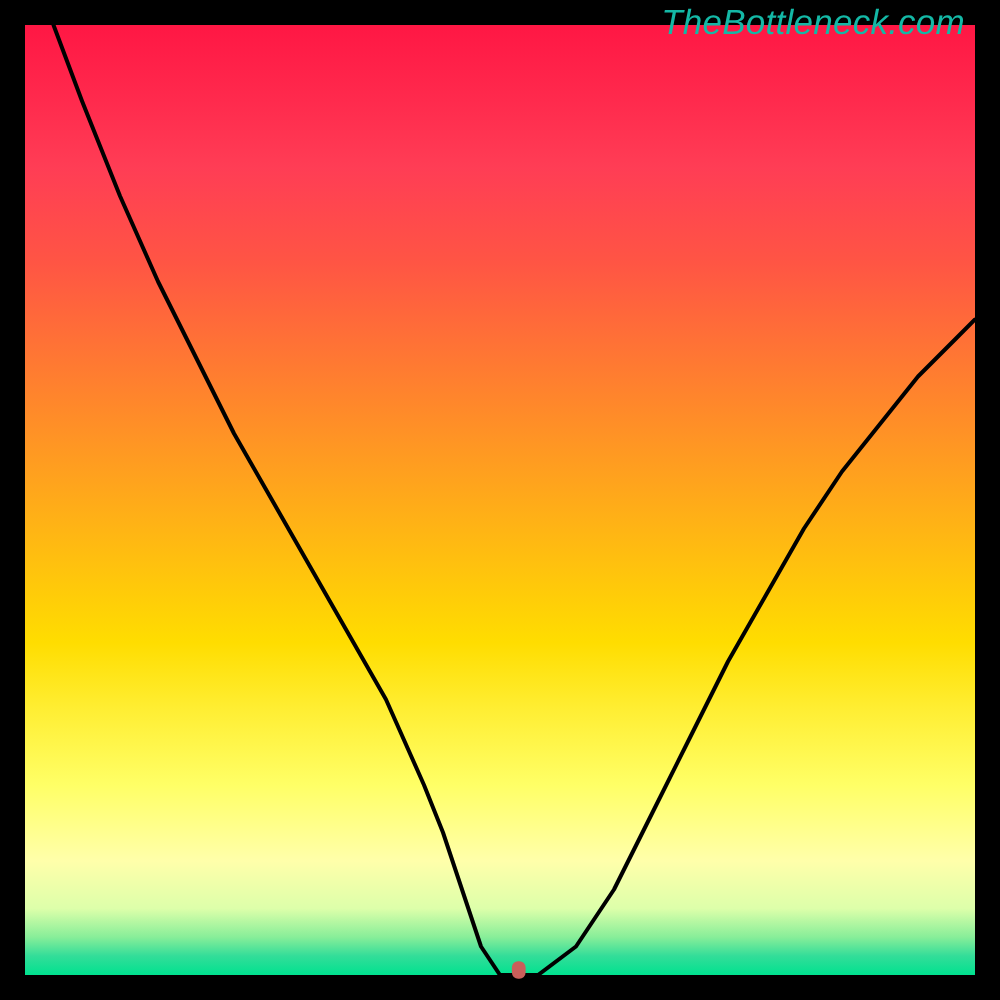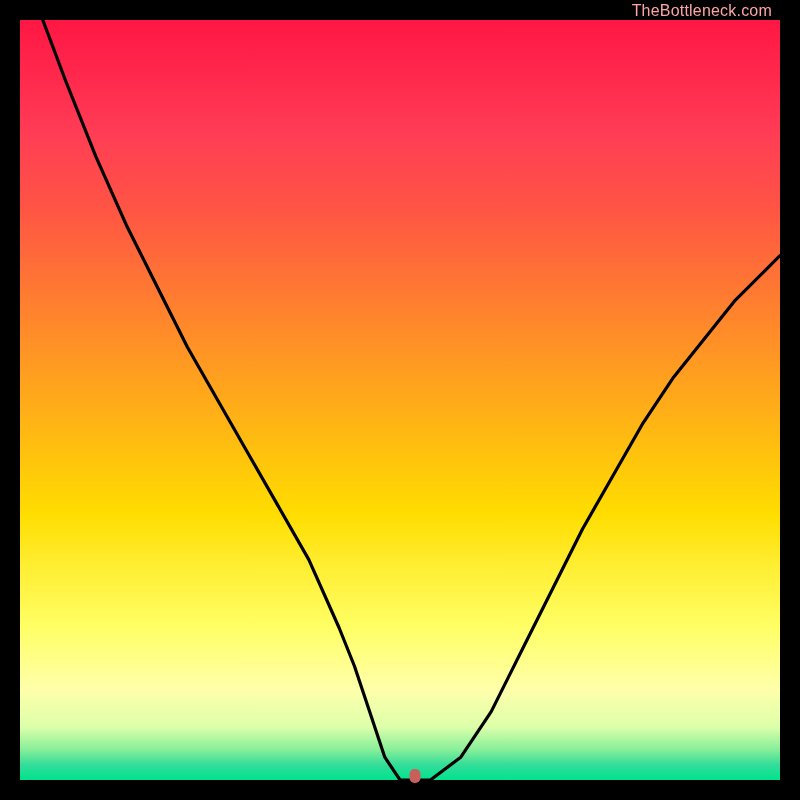--- a/index.html
+++ b/index.html
@@ -47,25 +47,26 @@
       #ddffaa 93%,
       #88ee99 96%,
       #33dd99 98%,
       #00e28f 100%
     );
   }
   .watermark {
     position: absolute;
     right: 28px;
     top: 2px;
-    color: #fca5a5;
-    font-size: 16px;
+    color: #14b8a6;
+    font-size: 28px;
     font-weight: 500;
     z-index: 10;
     letter-spacing: 0.2px;
+    font-style: italic;
   }
   svg.curve {
     position: absolute;
     left: 0;
     top: 0;
     width: 760px;
     height: 760px;
   }
   .marker {
     position: absolute;

